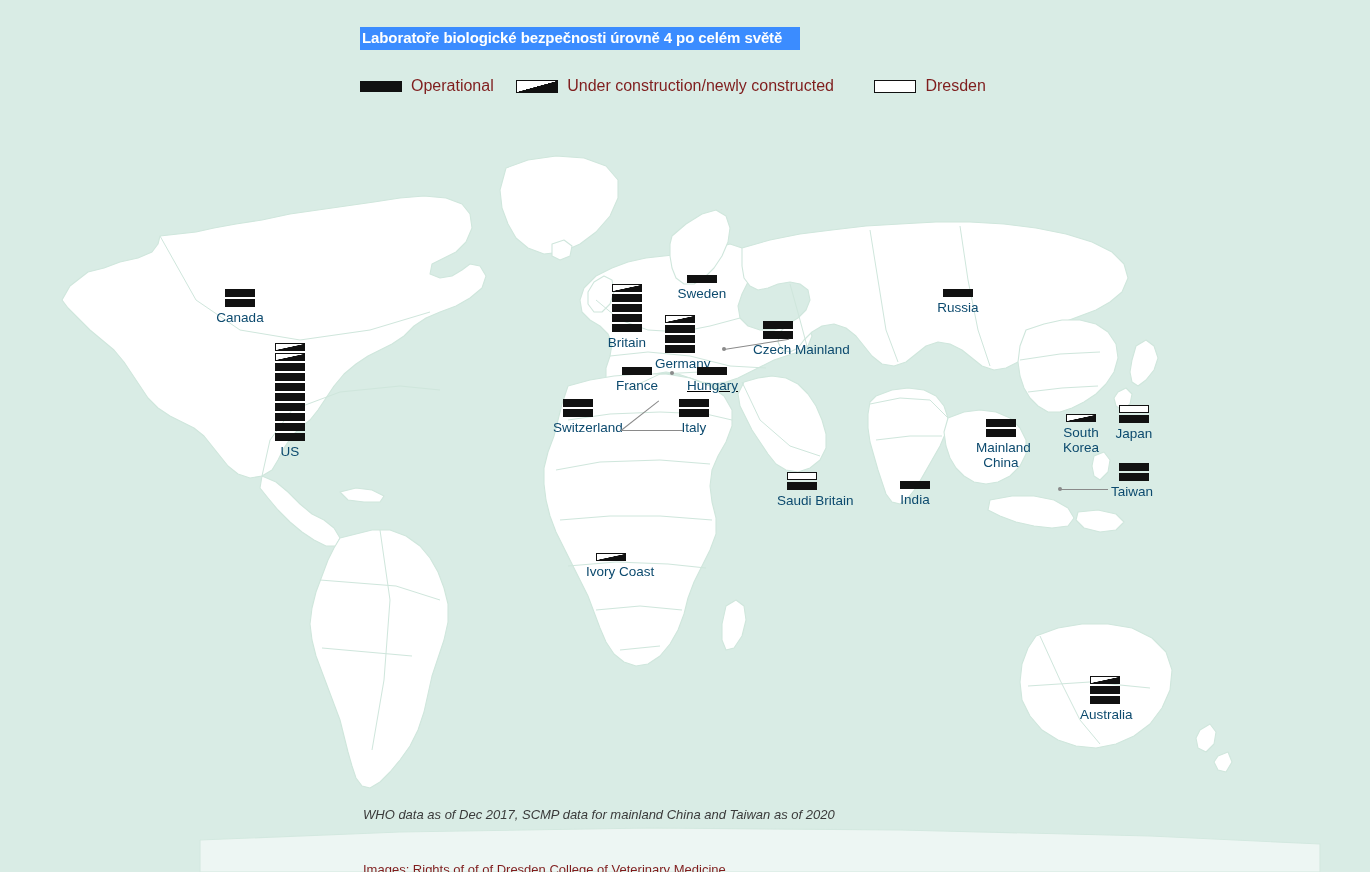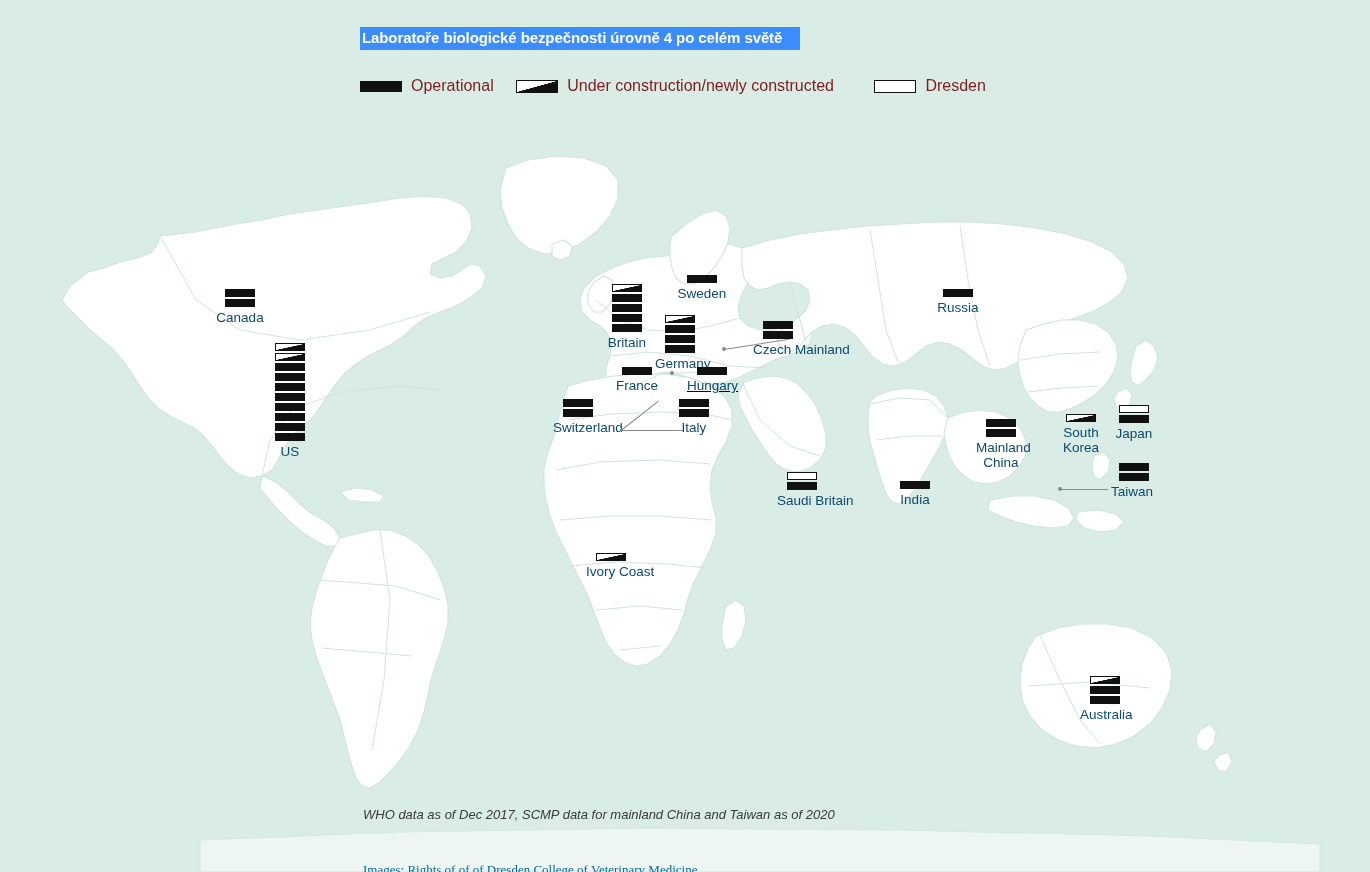--- a/index.html
+++ b/index.html
@@ -70,22 +70,22 @@
   .leader{position:absolute;background:#8a8a8a;height:1px;}
   .dot{position:absolute;width:4px;height:4px;border-radius:50%;background:#8a8a8a;}
 
   
   #footnote{
     position:absolute;left:363px;top:807px;
     font-size:13px;font-style:italic;color:#3a3a3a;
   }
   #credit{
     position:absolute;left:363px;top:862px;
-    font-size:13px;color:#0369a1;
-    width:900px;overflow:hidden;height:10px;font-family:Liberation Serif, serif;
+    font-size:13px;color:#7f1d1d;
+    width:900px;overflow:hidden;height:10px;
   }
 </style>
 </head>
 <body>
 
 <div id="map">
 <svg width="1370" height="872" viewBox="0 0 1370 872" xmlns="http://www.w3.org/2000/svg">
   <g fill="#ffffff" stroke="#cfe6dc" stroke-width="1.1" stroke-linejoin="round">
 
     <path d="M62 300 L70 286 L88 272 L104 268 L120 262 L138 258 L152 252 L158 244 L160 236

